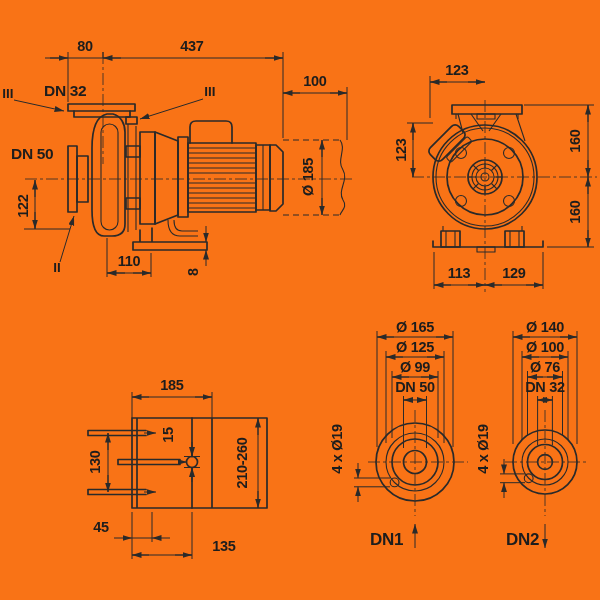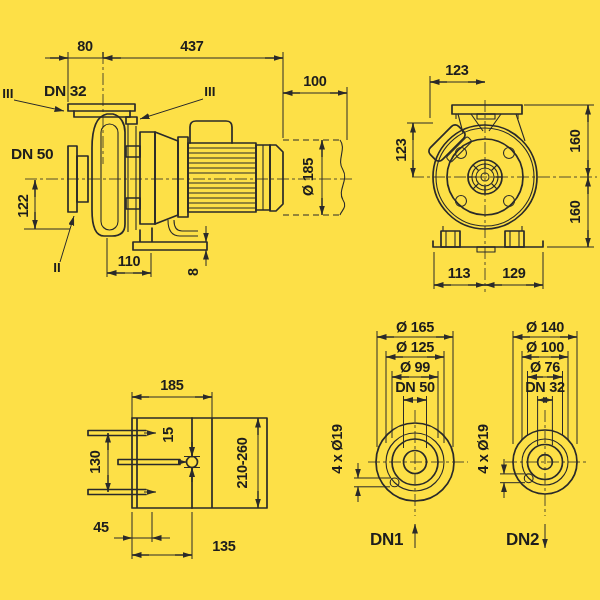--- a/index.html
+++ b/index.html
@@ -1,16 +1,16 @@
 <!DOCTYPE html>
 <html><head>
 <meta charset="utf-8">
 <style>
   html,body{margin:0;padding:0;background:#fff;}
-  .stage{width:600px;height:600px;background:#fde047;position:relative;overflow:hidden;}
+  .stage{width:600px;height:600px;background:#f97316;position:relative;overflow:hidden;}
   svg{display:block;}
   .p{fill:none;stroke:#2a2a2a;stroke-width:1.7;stroke-linejoin:round;stroke-linecap:round;}
   .t{fill:none;stroke:#2a2a2a;stroke-width:1.1;stroke-linejoin:round;}
   .d{fill:none;stroke:#2a2a2a;stroke-width:1;}
   .cl{fill:none;stroke:#2a2a2a;stroke-width:0.8;stroke-dasharray:12 3 3 3;}
   .dsh{fill:none;stroke:#2a2a2a;stroke-width:1;stroke-dasharray:6 4;}
   text{fill:#1d1d1d;font-family:"Liberation Sans","DejaVu Sans",sans-serif;font-weight:700;}
   .dim{font-size:14.5px;letter-spacing:-0.3px;}
   .lbl{font-size:15.5px;letter-spacing:-0.3px;}
   .port{font-size:17px;letter-spacing:-0.3px;}

